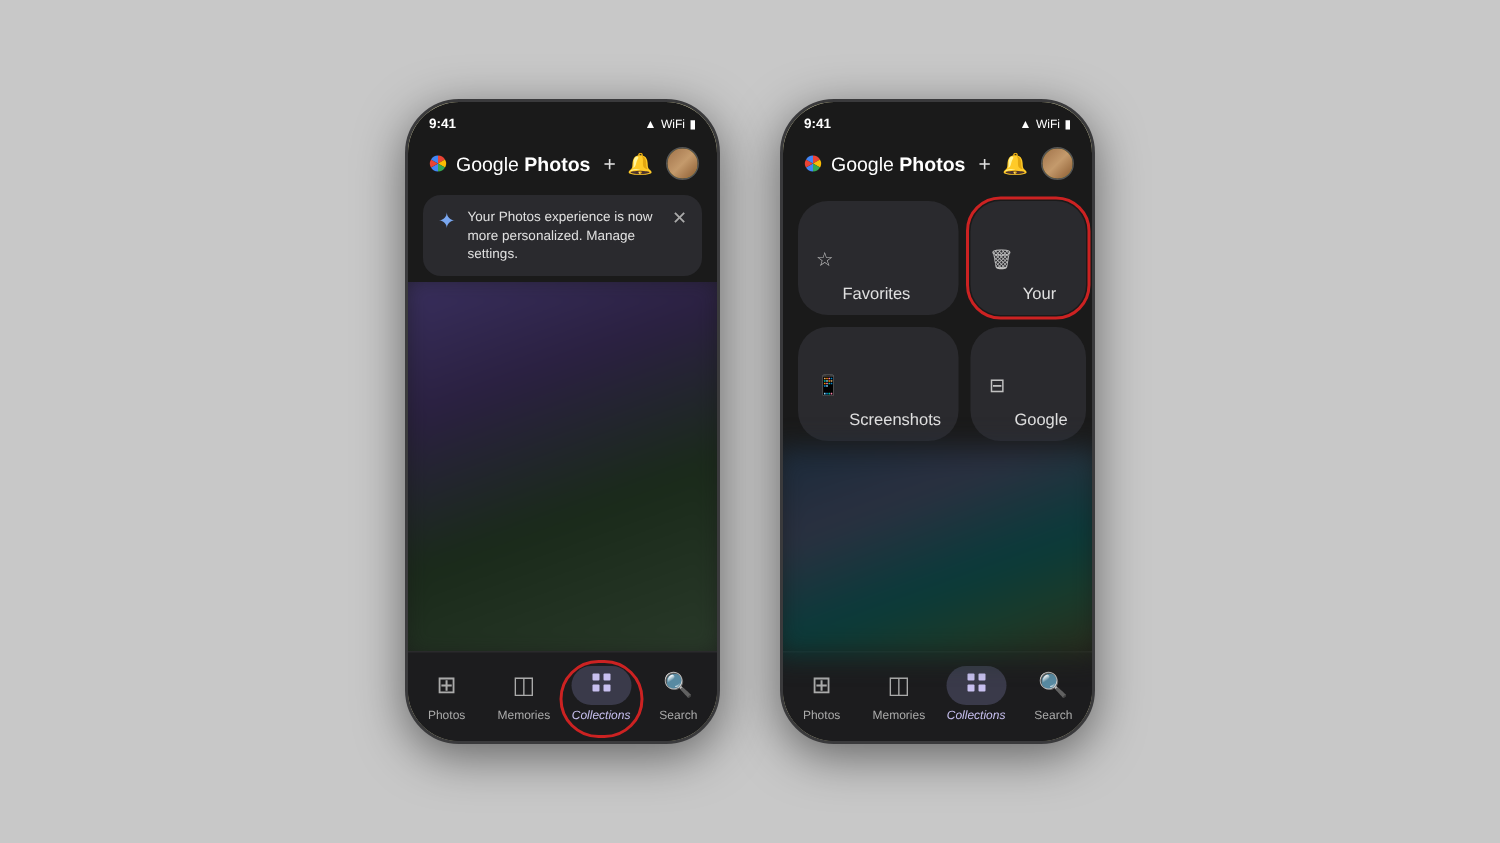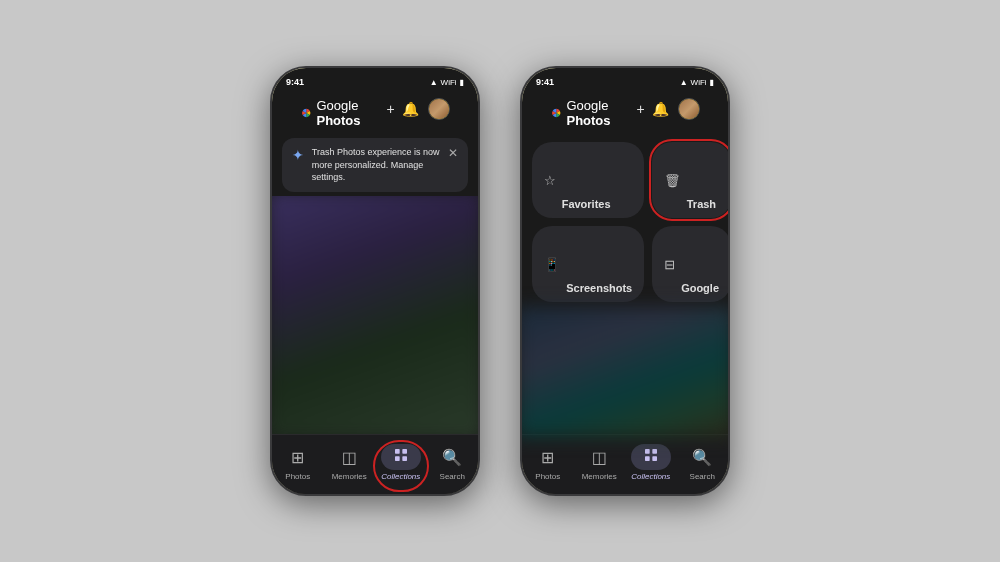--- a/index.html
+++ b/index.html
@@ -64,22 +64,22 @@
     }
 
     .status-icon {
       color: #fff;
       font-size: 8px;
     }
 
     
     .app-header {
       display: flex;
-      align-items: flex-start;
-      padding: 6px 28px 6px;
+      align-items: center;
+      padding: 6px 12px 6px;
       gap: 0;
     }
 
     .google-photos-logo {
       display: flex;
       align-items: center;
       gap: 4px;
       flex: 1;
     }
 
@@ -252,21 +252,21 @@
     }
 
     .collection-btn-icon {
       font-size: 13px;
       color: #c0c0c0;
     }
 
     .collection-btn-label {
       font-size: 11px;
       color: #e0e0e0;
-      font-weight: 700;
+      font-weight: 400;
       margin-top: 48px;
     }
 
     
     .blurred-content-2 {
       flex: 1;
       background: linear-gradient(160deg, #1a2a3a 0%, #2a3040 30%, #0a3a3a 60%, #1a3a2a 80%, #2a2a1a 100%);
       filter: blur(8px);
       transform: scale(1.05);
     }
@@ -319,21 +319,21 @@
           <span class="header-icon">+</span>
           <span class="header-icon">🔔</span>
           <div class="avatar">
             <div class="avatar-img"></div>
           </div>
         </div>
       </div>
 
       <div class="notif-banner">
         <span class="notif-icon">✦</span>
-        <span class="notif-text">Trash Photos experience is now more personalized. Manage settings.</span>
+        <span class="notif-text">Your Photos experience is now more personalized. Manage settings.</span>
         <span class="notif-close">✕</span>
       </div>
 
       <div class="content-area">
         <div class="blurred-content"></div>
       </div>
 
       <div class="bottom-nav">
         <div class="nav-item">
           <div class="nav-icon-wrap">
@@ -410,21 +410,21 @@
         </div>
       </div>
 
       <div class="collection-grid">
         <div class="collection-btn">
           <span class="collection-btn-icon">☆</span>
           <span class="collection-btn-label">Favorites</span>
         </div>
         <div class="collection-btn highlighted" style="outline: 2.5px solid #cc2222; outline-offset: 1px;">
           <span class="collection-btn-icon">🗑</span>
-          <span class="collection-btn-label">Trash</span>
+          <span class="collection-btn-label">Your</span>
         </div>
         <div class="collection-btn">
           <span class="collection-btn-icon">📱</span>
           <span class="collection-btn-label">Screenshots</span>
         </div>
         <div class="collection-btn">
           <span class="collection-btn-icon">⊟</span>
           <span class="collection-btn-label">Google</span>
         </div>
       </div>

